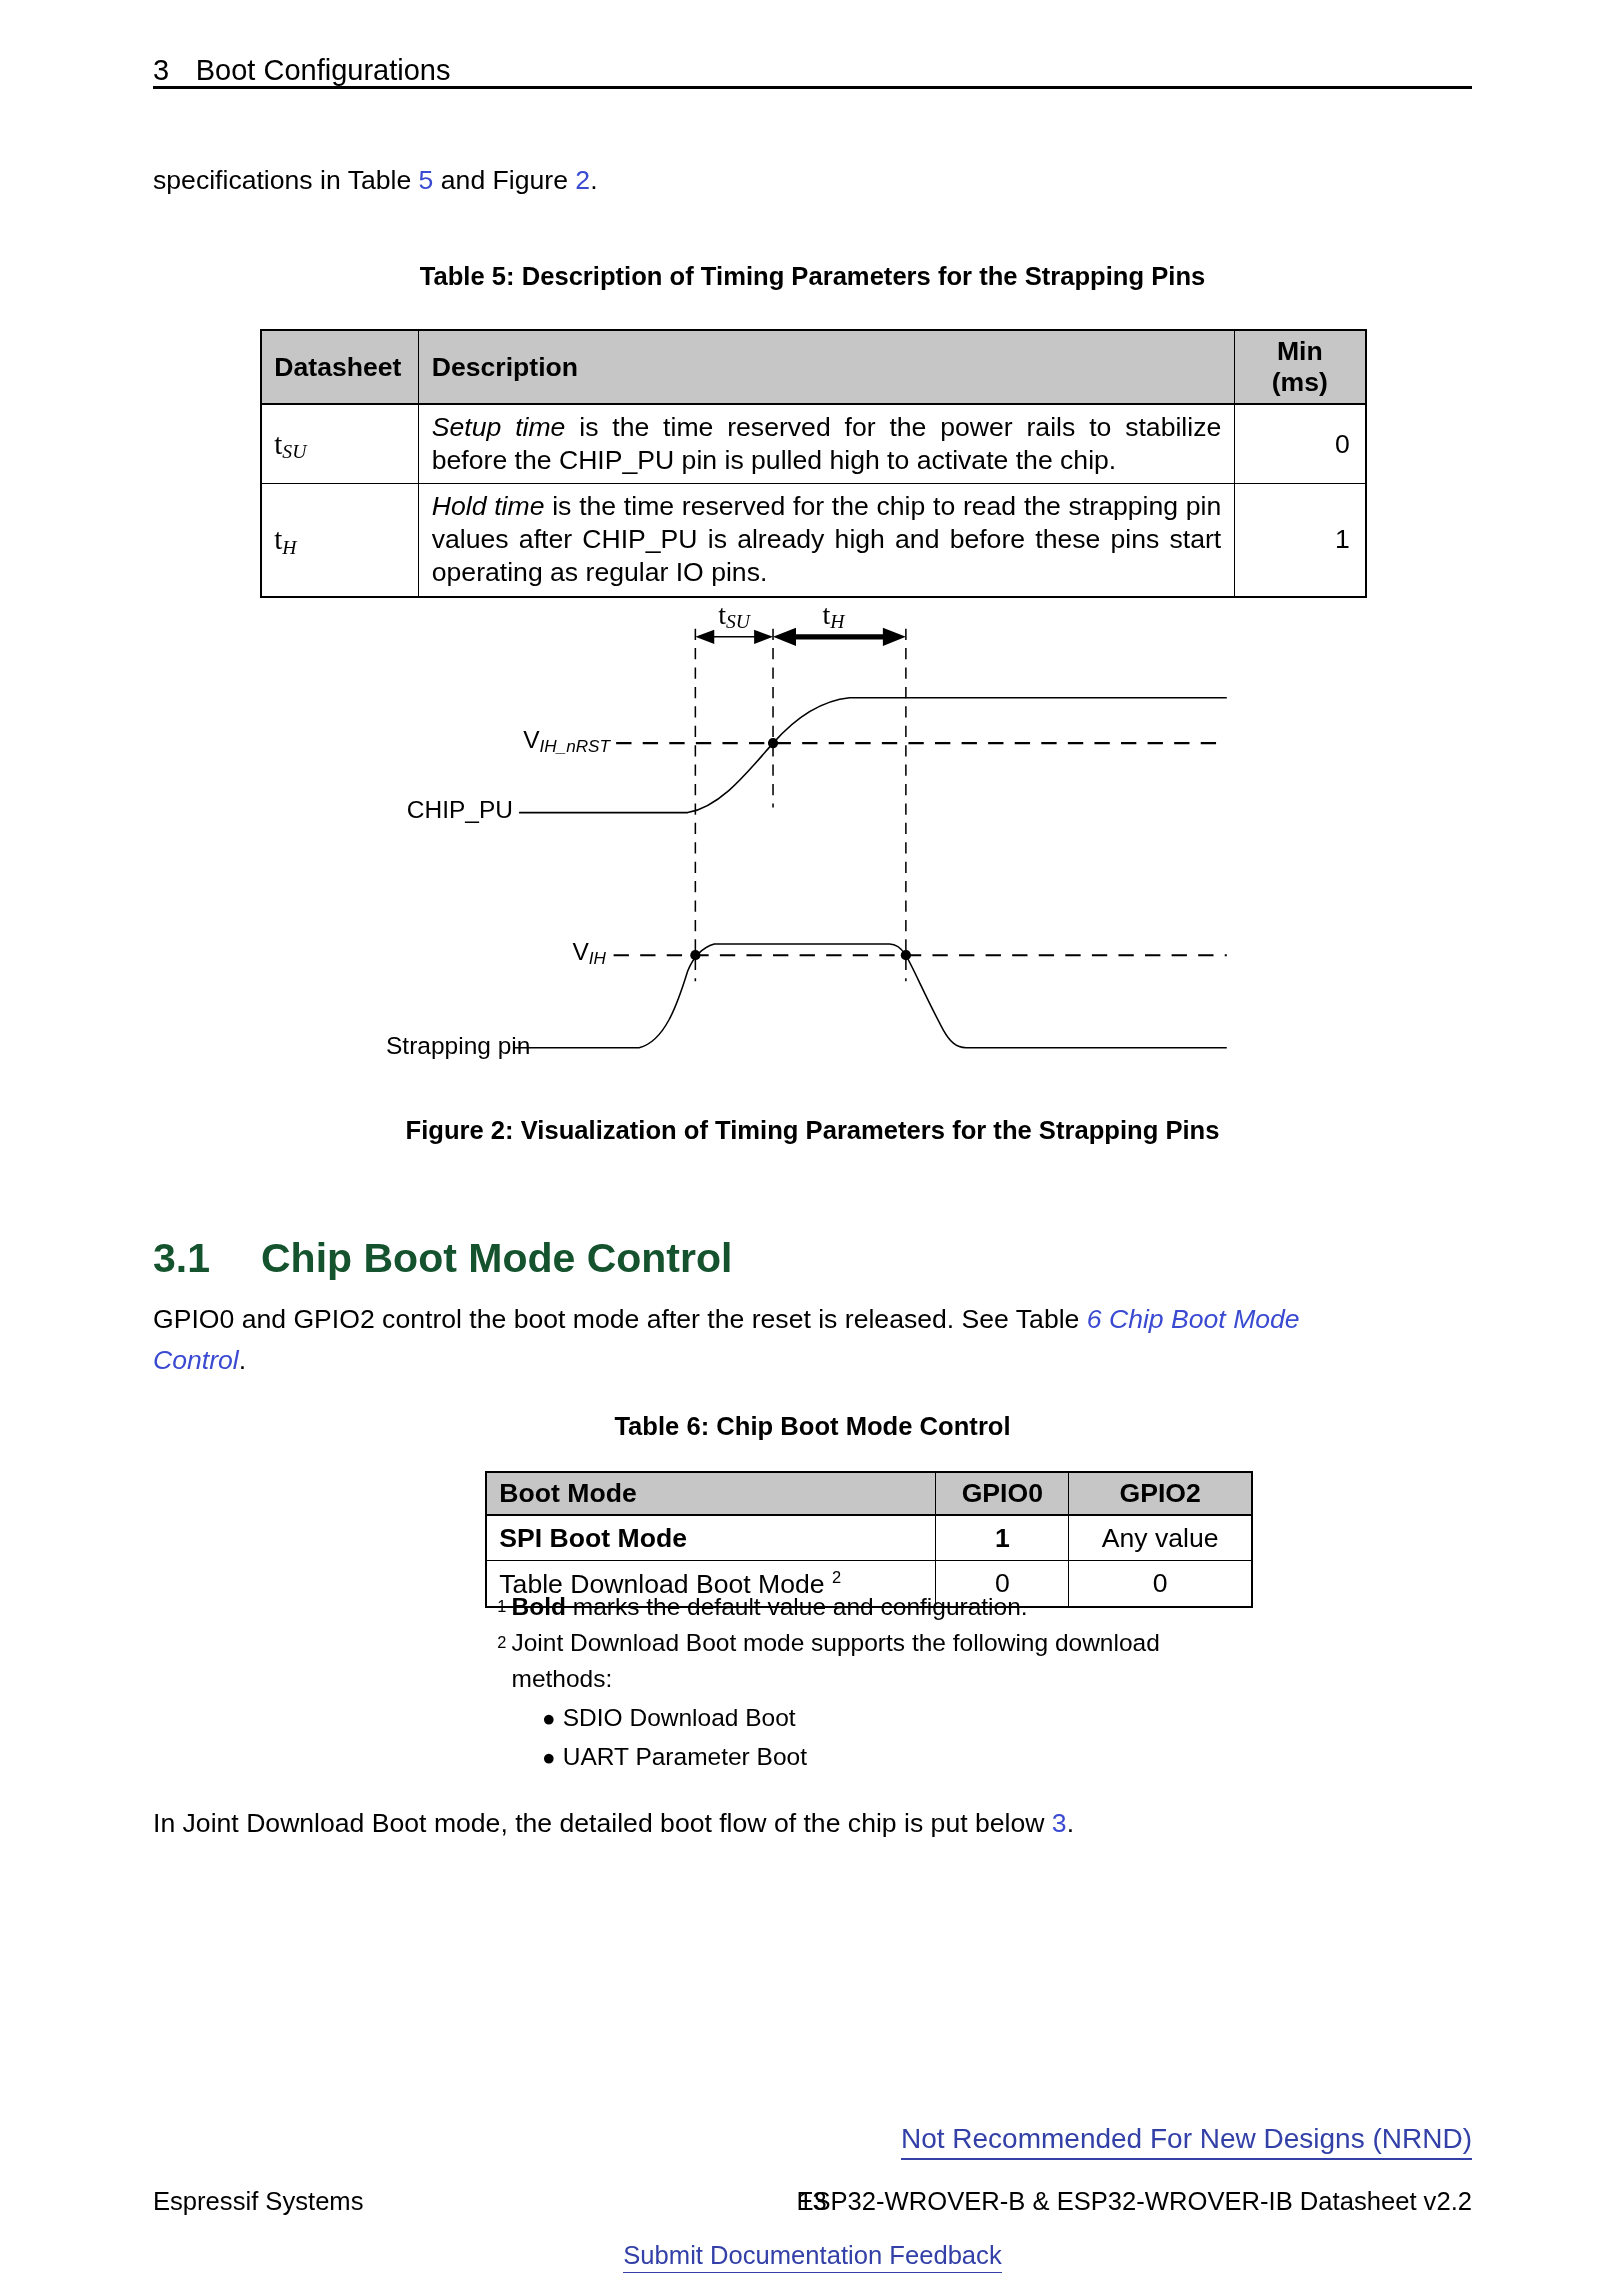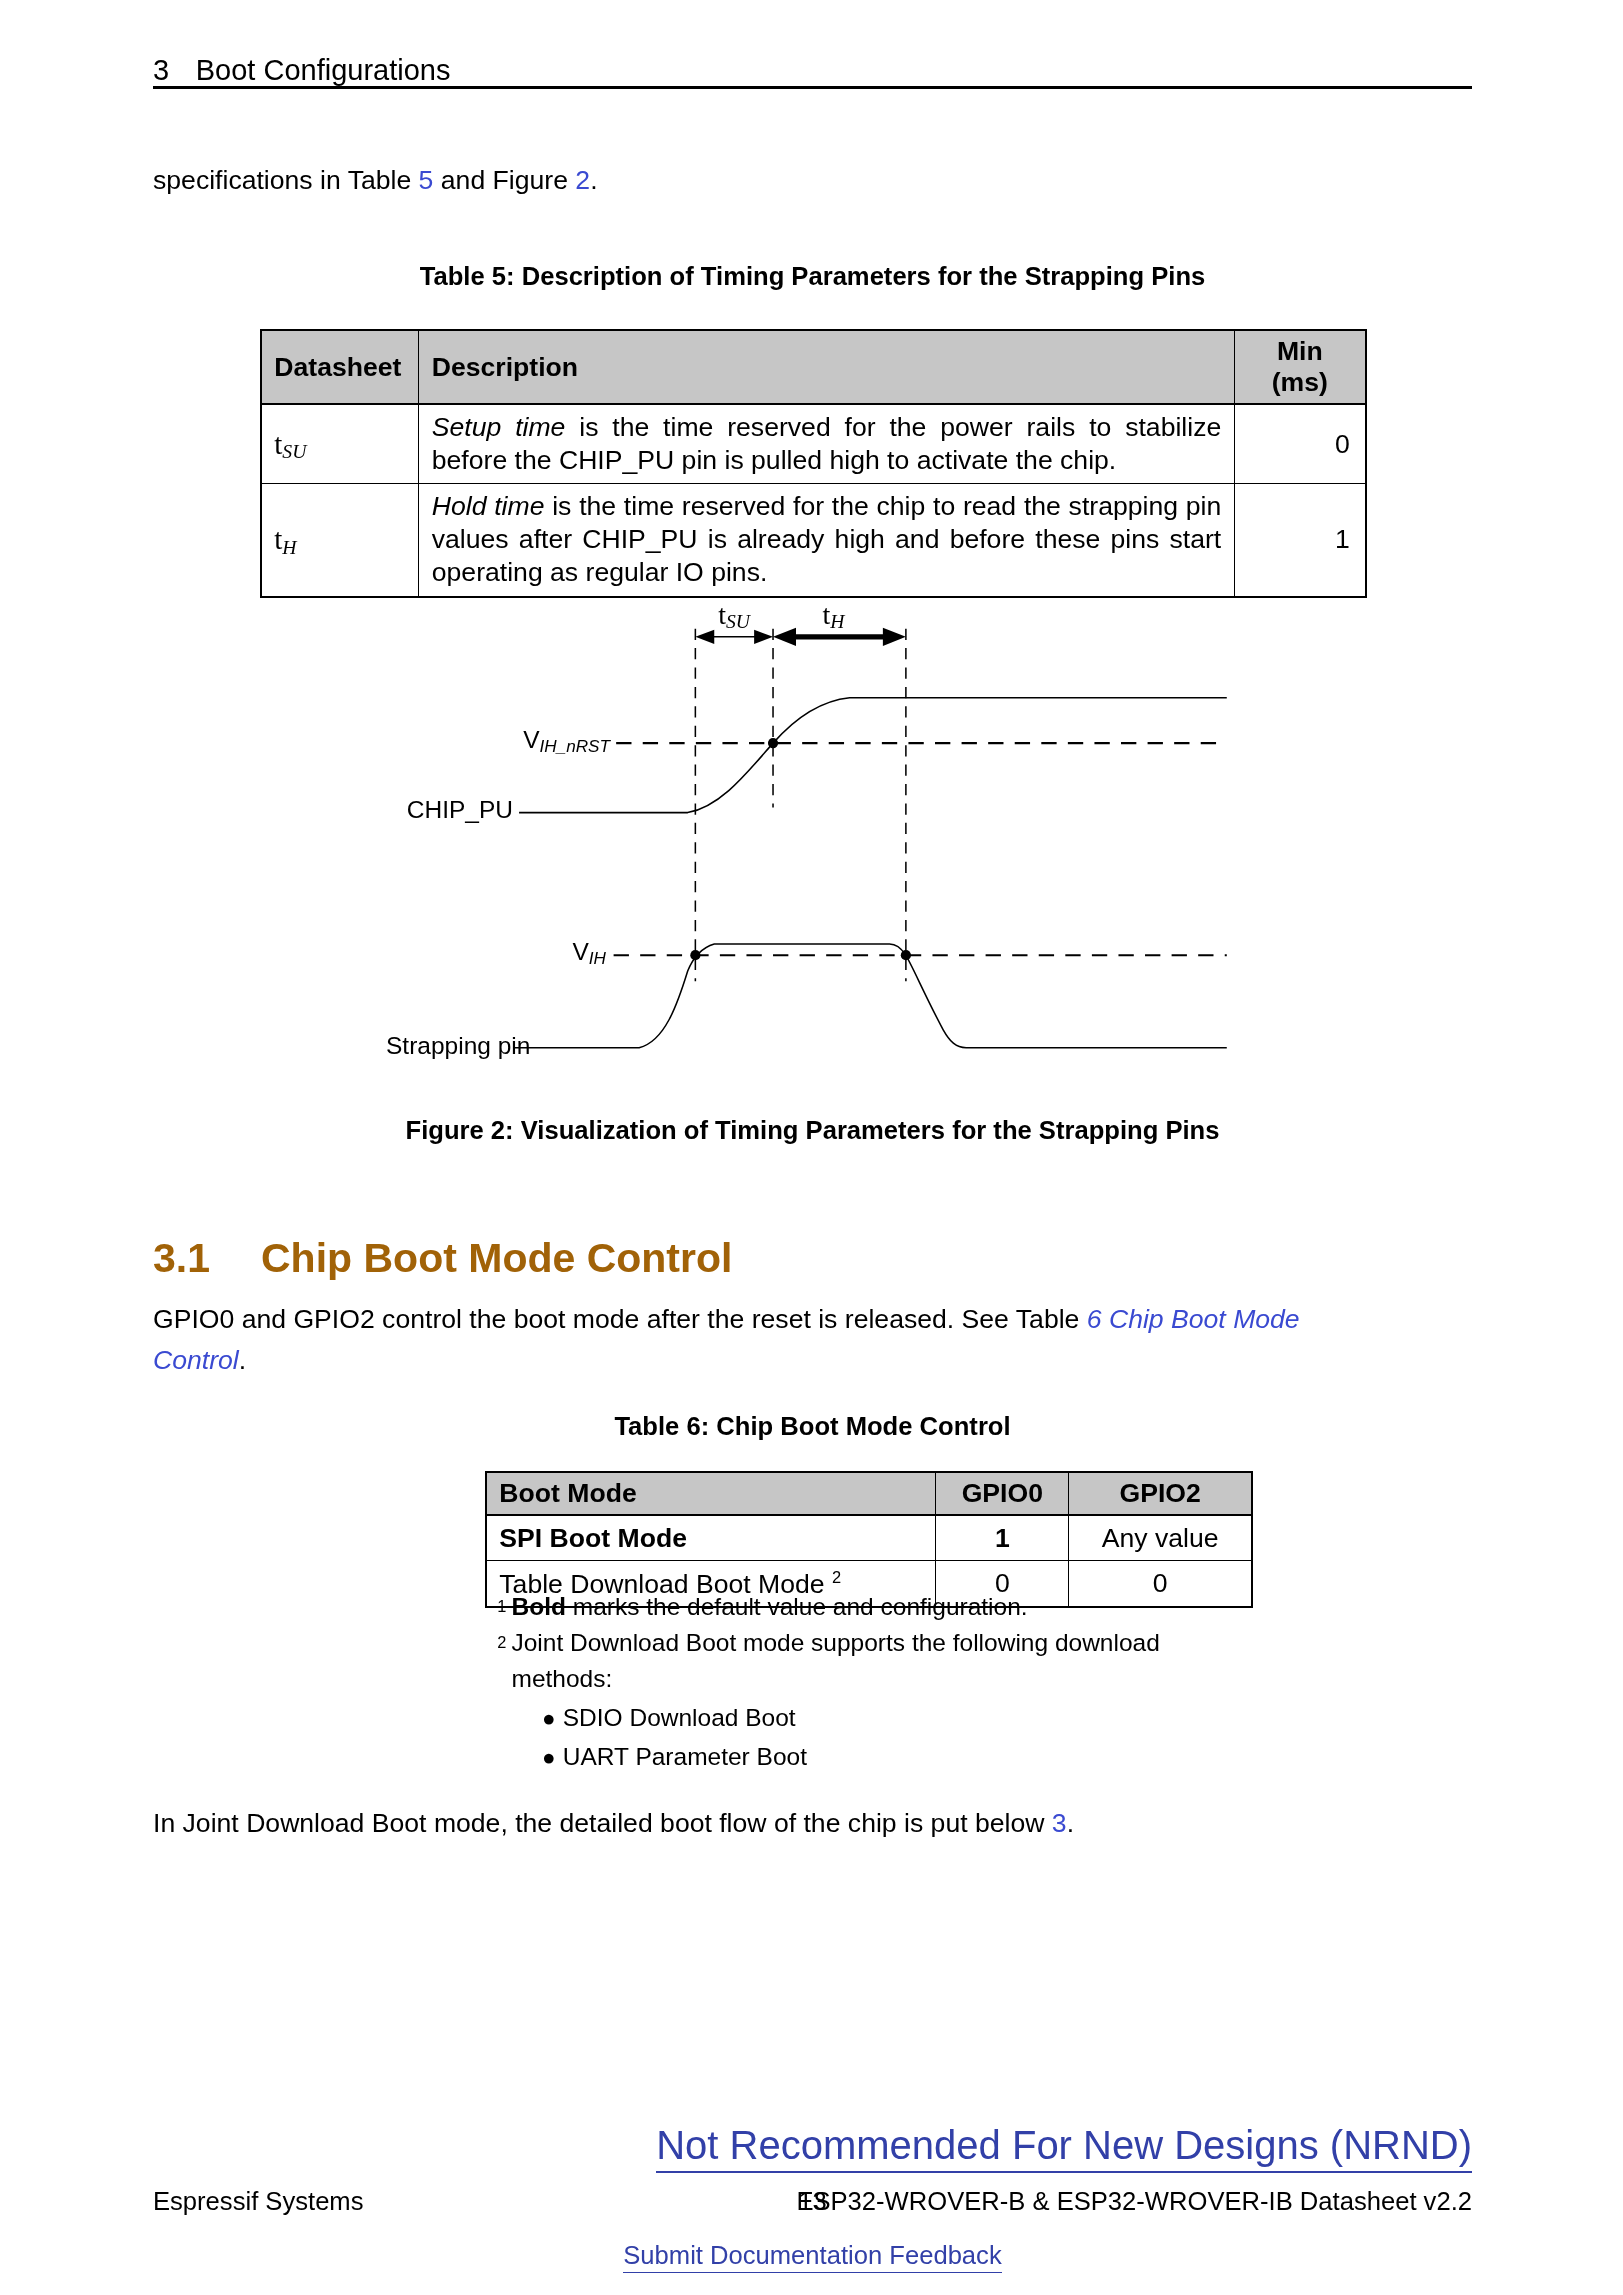--- a/index.html
+++ b/index.html
@@ -60,34 +60,34 @@
   .fig-label .r-sub{font-size:70%;}
   .lbl-serif{font-family:"Liberation Serif", serif;font-size:28px;}
   .lbl-tsu{left:307px;top:1px;width:82px;text-align:center;}
   .lbl-th{left:404px;top:1px;width:87px;text-align:center;}
   .lbl-vihnrst{left:0;top:128px;width:224px;text-align:right;}
   .lbl-chippu{left:0;top:198px;width:127px;text-align:right;}
   .lbl-vih{left:0;top:340px;width:220px;text-align:right;}
   .lbl-strap{left:0;top:434px;width:125px;text-align:right;}
 
   
-  .sechead{top:1235px;font-size:41px;font-weight:bold;color:#a16207;}
+  .sechead{top:1235px;font-size:41px;font-weight:bold;color:#14532d;}
   .sechead .num{display:inline-block;margin-right:51px;}
 
   
   .fnblock{top:1589px;left:333px;width:716px;font-size:24.5px;line-height:36px;}
   .fn{display:flex;align-items:flex-start;}
   .fn-sup{font-size:16.4px;position:relative;top:-1px;width:20.4px;text-align:right;margin-right:5.1px;flex:none;}
   .fn-body{flex:1;}
   .fn-bullets{margin:2px 0 0 56px;}
   .bullet{display:flex;align-items:baseline;line-height:38px;}
   .bullet .dot{margin-right:7.2px;font-size:22.5px;}
 
   
-  .f-nrnd{top:2123px;text-align:right;font-size:40px;}
+  .f-nrnd{top:2123px;text-align:right;font-size:28px;}
   .f-nrnd span{color:#3240a8;border-bottom:2px solid #3240a8;padding-bottom:4.1px;}
   .f-row{top:2187px;font-size:25.6px;}
   .f-row .left{position:absolute;left:0;}
   .f-row .mid{position:absolute;left:50%;transform:translateX(-50%);}
   .f-row .right{position:absolute;right:0;}
   .f-fb{top:2241px;text-align:center;font-size:25.6px;}
   .f-fb span{color:#3240a8;border-bottom:1.5px solid #3240a8;padding-bottom:3.1px;}
 </style>
 </head>
 <body>

